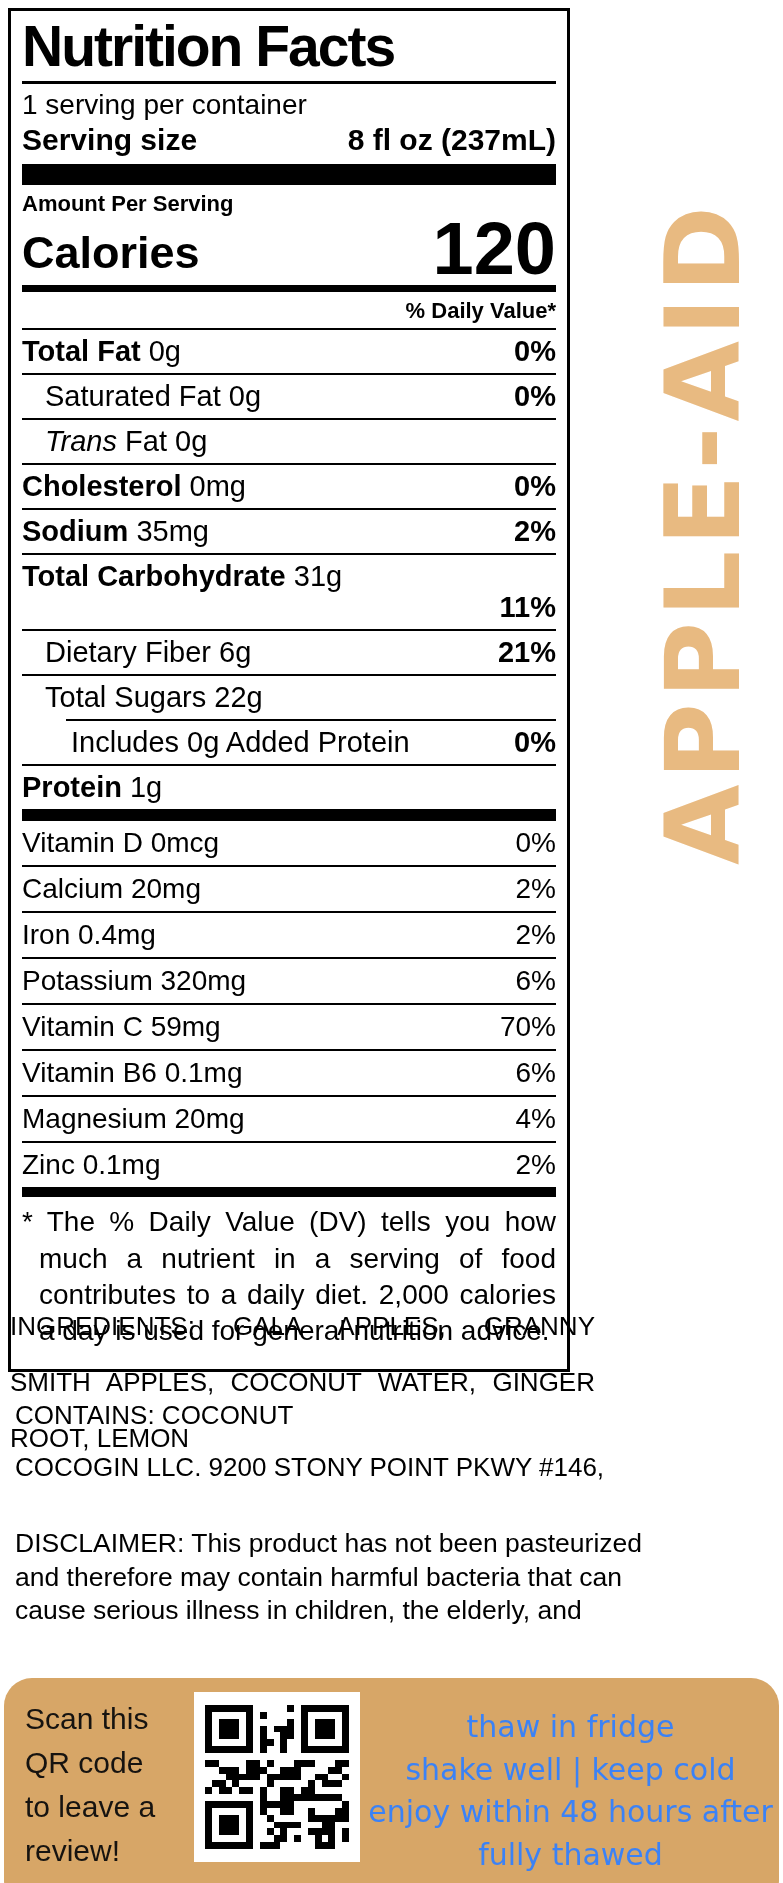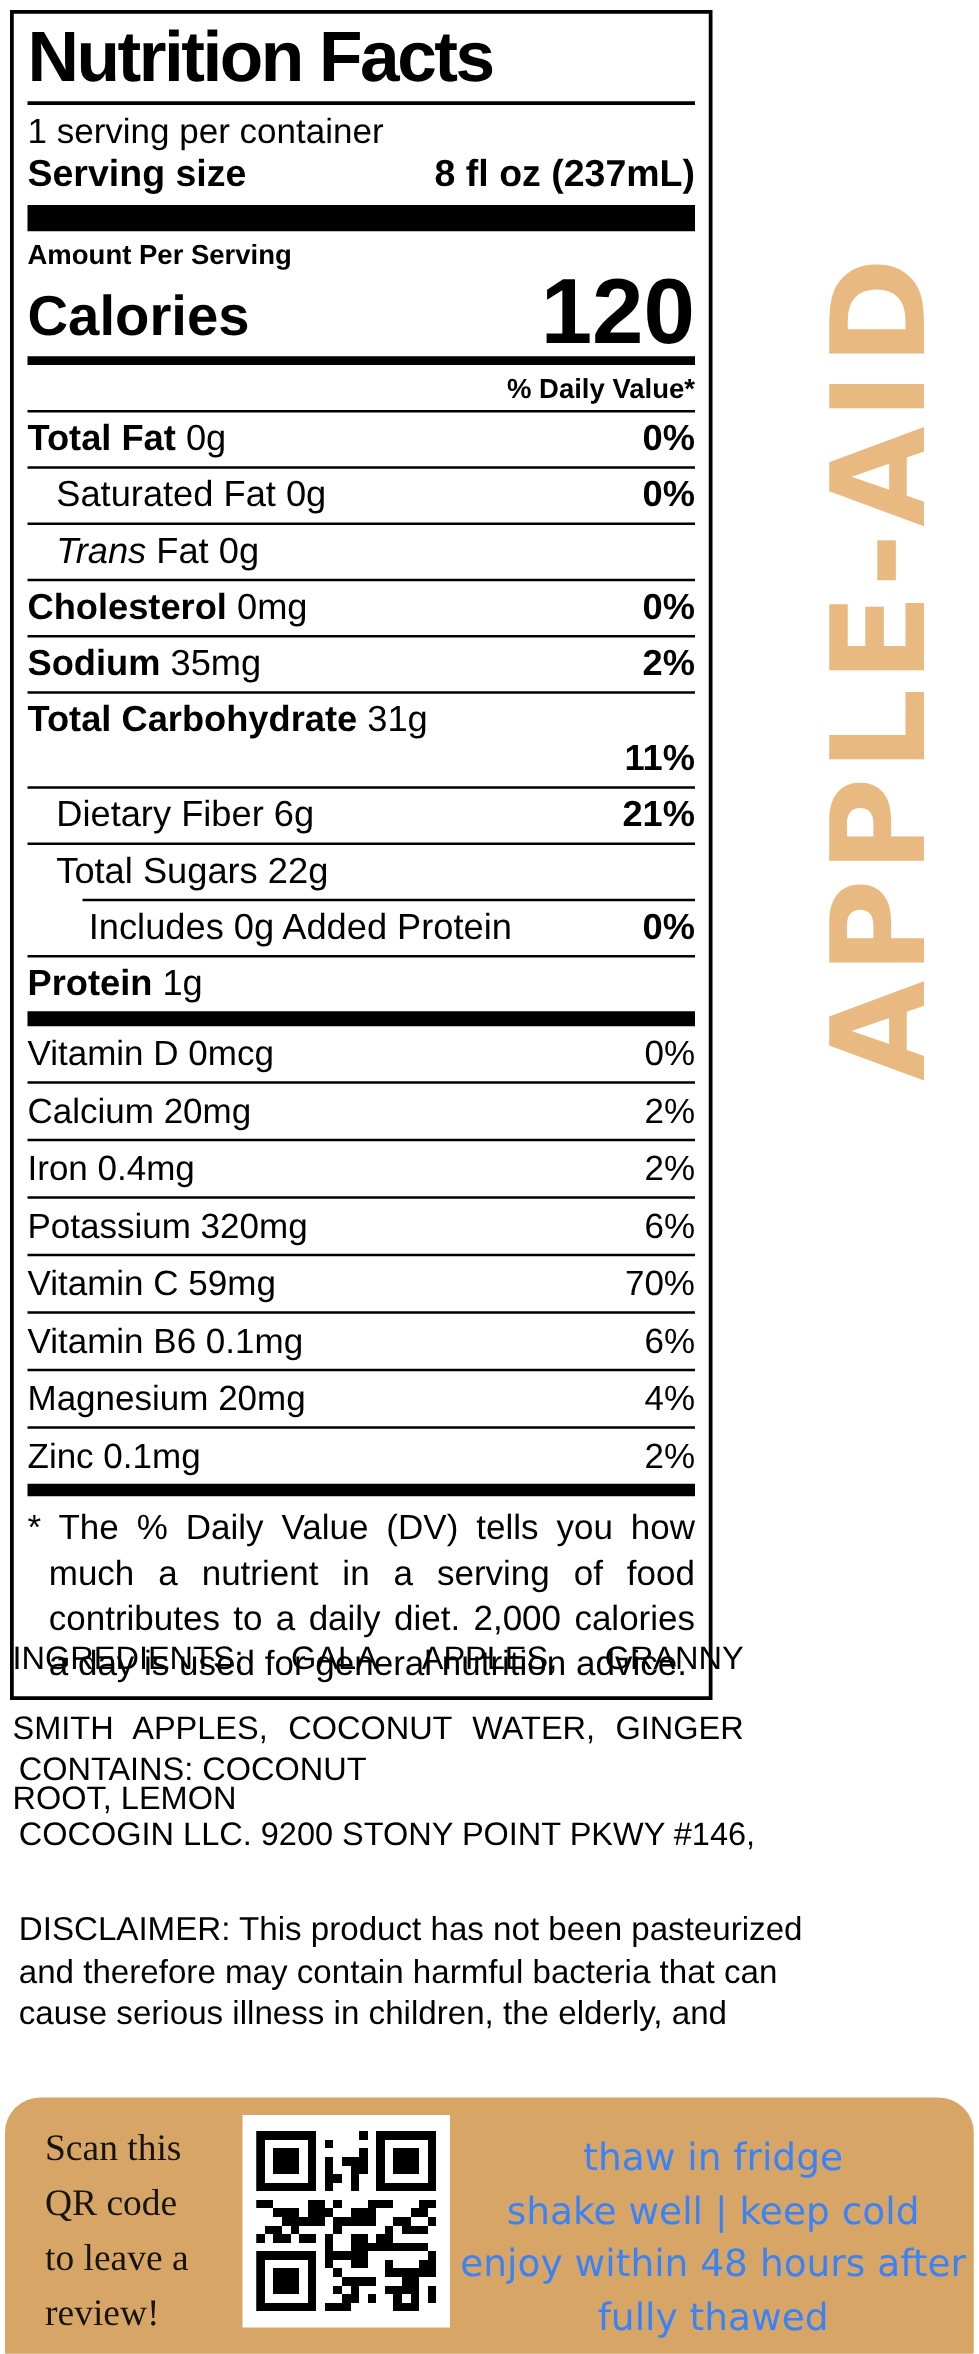--- a/index.html
+++ b/index.html
@@ -3,21 +3,21 @@
 <meta charset="utf-8">
 <style>
   html,body{margin:0;padding:0;}
   body{
     position:relative;width:783px;height:1883px;background:#ffffff;overflow:hidden;
     font-family:"Liberation Sans", sans-serif;color:#000;
   }
   
   .nf{
     position:absolute;left:8px;top:8px;width:562px;box-sizing:border-box;
-    border:3px solid #000;background:#fff;padding:2px 11px 8px 11px;
+    border:3px solid #000;background:#fff;padding:2px 11px 20px 11px;
   }
   .nf-title{font-size:57px;font-weight:bold;letter-spacing:-2px;line-height:1.12;margin:2px 0 0 0;}
   .rule-thin{height:0;border-top:3px solid #000;margin:2px 0 6px 0;}
   .serv-count{font-size:28px;line-height:1.1;margin:2px 0 2px 0;}
   .serv-row{display:flex;justify-content:space-between;font-size:30px;font-weight:bold;line-height:1.15;margin:1px 0 7px 0;}
   .bar{background:#000;}
   .bar-xl{height:21px;}
   .aps{font-size:22px;font-weight:bold;margin:7px 0 0 0;line-height:1.1;}
   .cal-row{display:flex;justify-content:space-between;align-items:flex-end;margin:0 0 4px 0;gap:18px;}
   .cal-label{font-size:45px;font-weight:bold;line-height:1.0;padding-bottom:6px;}
@@ -48,22 +48,22 @@
   .plain div{white-space:nowrap;}
   .contains{left:15px;top:1399px;}
   .mfr{left:15px;top:1451px;line-height:1.28;}
   .disc{left:15px;top:1527px;font-size:26.5px;line-height:1.27;}
   
   .panel{
     position:absolute;left:4px;top:1678px;width:775px;height:230px;
     background:#d7a667;border-radius:28px;
   }
   .qr-prompt{
-    position:absolute;left:36px;top:1697px;width:175px;
-    font-family:Liberation Serif, serif;font-size:30px;line-height:1.47;color:#161310;
+    position:absolute;left:25px;top:1697px;width:175px;
+    font-family:Liberation Sans, sans-serif;font-size:30px;line-height:1.47;color:#161310;
   }
   .qr-box{position:absolute;left:194px;top:1692px;width:166px;height:170px;background:#fff;}
   .qr-box svg{position:absolute;left:11px;top:12px;width:144px;height:146px;}
   .storage{
     position:absolute;left:368px;top:1706px;width:405px;text-align:center;
     font-family:"DejaVu Sans", sans-serif;font-size:30px;line-height:1.42;color:#3b82f6;
   }
 </style>
 </head>
 <body>

